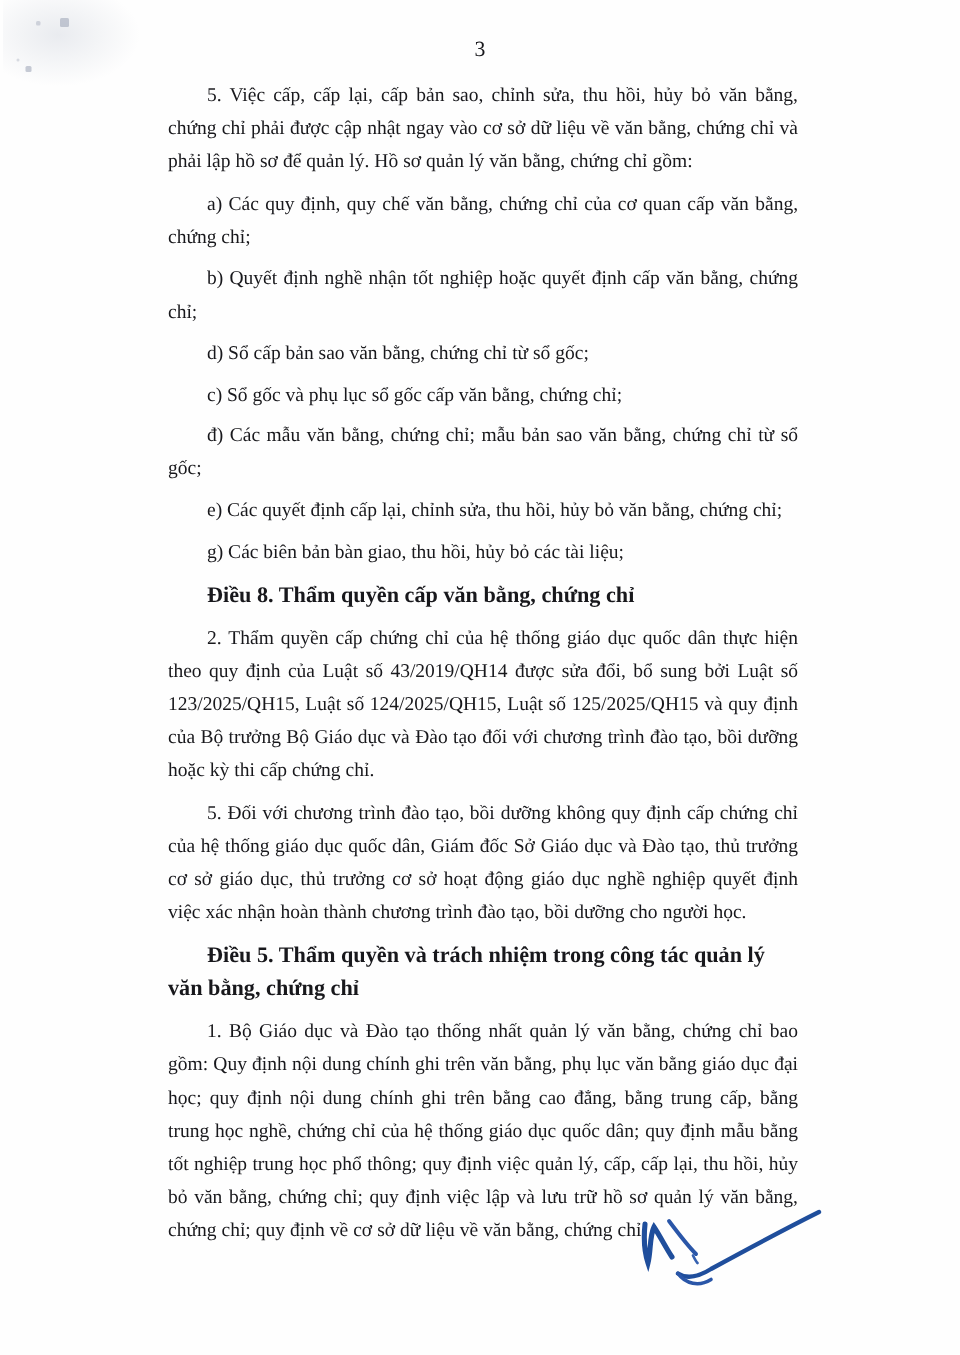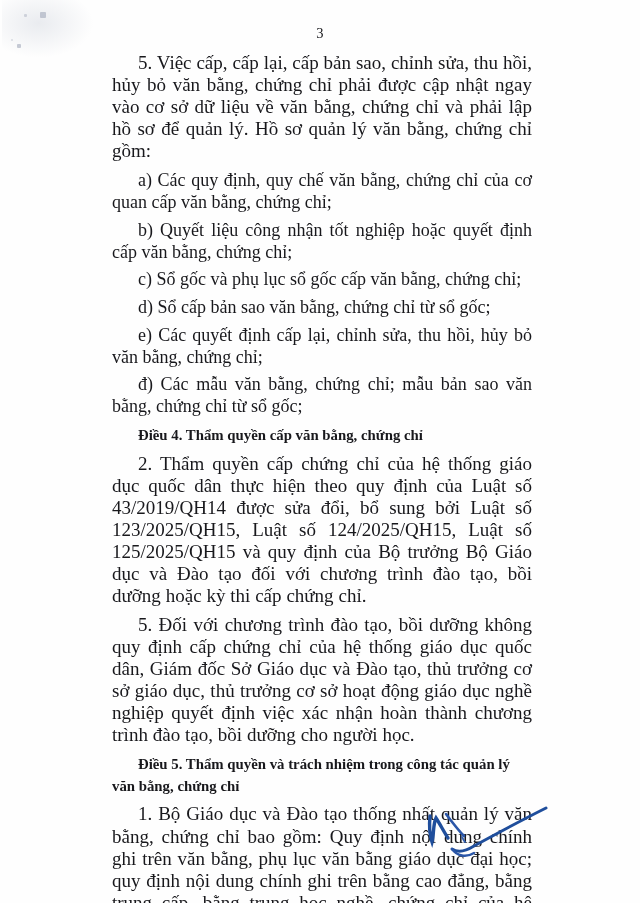--- a/index.html
+++ b/index.html
@@ -40,30 +40,30 @@
     letter-spacing: 0.2px;
   }
   .body {
     position: absolute;
     left: 112px;
     top: 52px;
     width: 420px;
   }
   p.para {
     margin: 0 0 6.5px 0;
-    font-size: 19px;
+    font-size: 13px;
     line-height: 22.1px;
     text-align: justify;
     text-justify: inter-word;
     text-indent: 26px;
     word-spacing: 0.1px;
   }
   p.item {
     margin: 0 0 5.5px 0;
-    font-size: 18px;
+    font-size: 13px;
     line-height: 22.1px;
     text-align: justify;
     text-indent: 26px;
   }
   h2.heading {
     margin: 7px 0 6px 0;
     font-size: 14.8px;
     line-height: 22.1px;
     font-weight: bold;
     text-align: left;
@@ -91,33 +91,34 @@
   <div class="speck" style="left:11px; top:39px; width:2px; height:2px; opacity:0.35;"></div>
 
   <div class="page-number">3</div>
 
   <div class="body">
 
     <p class="para">5. Việc cấp, cấp lại, cấp bản sao, chỉnh sửa, thu hồi, hủy bỏ văn bằng, chứng chỉ phải được cập nhật ngay vào cơ sở dữ liệu về văn bằng, chứng chỉ và phải lập hồ sơ để quản lý. Hồ sơ quản lý văn bằng, chứng chỉ gồm:</p>
 
     <p class="item">a) Các quy định, quy chế văn bằng, chứng chỉ của cơ quan cấp văn bằng, chứng chỉ;</p>
 
-    <p class="item">b) Quyết liệu công nhận tốt nghiệp hoặc quyết định cấp văn bằng, chứng chỉ;</p>
+    <p class="item">b) Quyết định nghề nhận tốt nghiệp hoặc quyết định cấp văn bằng, chứng chỉ;</p>
+
+    <p class="item">d) Sổ cấp bản sao văn bằng, chứng chỉ từ sổ gốc;</p>
 
     <p class="item">c) Sổ gốc và phụ lục sổ gốc cấp văn bằng, chứng chỉ;</p>
 
-    <p class="item">d) Sổ cấp bản sao văn bằng, chứng chỉ từ sổ gốc;</p>
+    <p class="item">đ) Các mẫu văn bằng, chứng chỉ; mẫu bản sao văn bằng, chứng chỉ từ sổ gốc;</p>
 
     <p class="item">e) Các quyết định cấp lại, chỉnh sửa, thu hồi, hủy bỏ văn bằng, chứng chỉ;</p>
 
-    <p class="item">đ) Các mẫu văn bằng, chứng chỉ; mẫu bản sao văn bằng, chứng chỉ từ sổ gốc;</p>
+    <p class="item">g) Các biên bản bàn giao, thu hồi, hủy bỏ các tài liệu;</p>
 
 
-
-    <h2 class="heading">Điều 4. Thẩm quyền cấp văn bằng, chứng chỉ</h2>
+    <h2 class="heading">Điều 8. Thẩm quyền cấp văn bằng, chứng chỉ</h2>
 
 
     <p class="para">2. Thẩm quyền cấp chứng chỉ của hệ thống giáo dục quốc dân thực hiện theo quy định của Luật số 43/2019/QH14 được sửa đổi, bổ sung bởi Luật số 123/2025/QH15, Luật số 124/2025/QH15, Luật số 125/2025/QH15 và quy định của Bộ trưởng Bộ Giáo dục và Đào tạo đối với chương trình đào tạo, bồi dưỡng hoặc kỳ thi cấp chứng chỉ.</p>
 
     <p class="para">5. Đối với chương trình đào tạo, bồi dưỡng không quy định cấp chứng chỉ của hệ thống giáo dục quốc dân, Giám đốc Sở Giáo dục và Đào tạo, thủ trưởng cơ sở giáo dục, thủ trưởng cơ sở hoạt động giáo dục nghề nghiệp quyết định việc xác nhận hoàn thành chương trình đào tạo, bồi dưỡng cho người học.</p>
 
     <h2 class="heading">Điều 5. Thẩm quyền và trách nhiệm trong công tác quản lý văn bằng, chứng chỉ</h2>
 
     <p class="para">1. Bộ Giáo dục và Đào tạo thống nhất quản lý văn bằng, chứng chỉ bao gồm: Quy định nội dung chính ghi trên văn bằng, phụ lục văn bằng giáo dục đại học; quy định nội dung chính ghi trên bằng cao đẳng, bằng trung cấp, bằng trung học nghề, chứng chỉ của hệ thống giáo dục quốc dân; quy định mẫu bằng tốt nghiệp trung học phổ thông; quy định việc quản lý, cấp, cấp lại, thu hồi, hủy bỏ văn bằng, chứng chỉ; quy định việc lập và lưu trữ hồ sơ quản lý văn bằng, chứng chỉ; quy định về cơ sở dữ liệu về văn bằng, chứng chỉ.</p>
 

